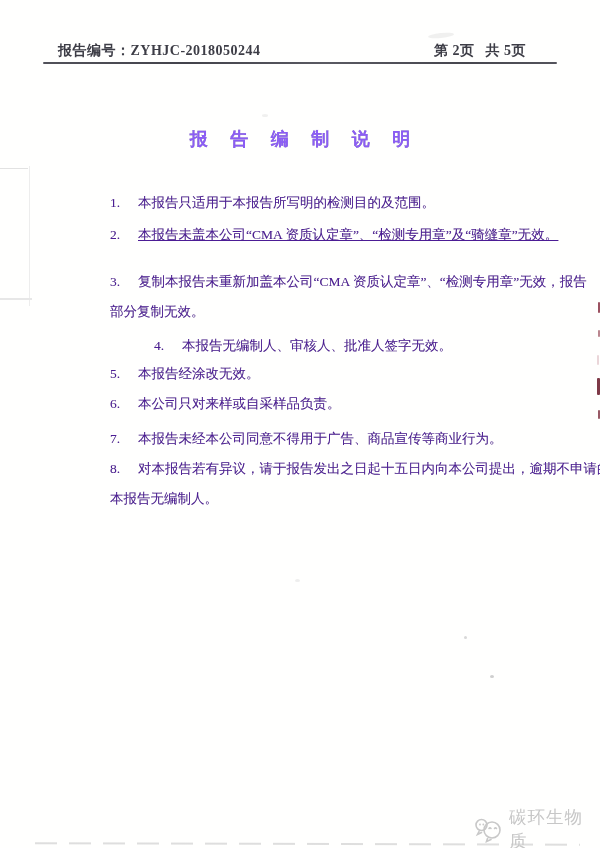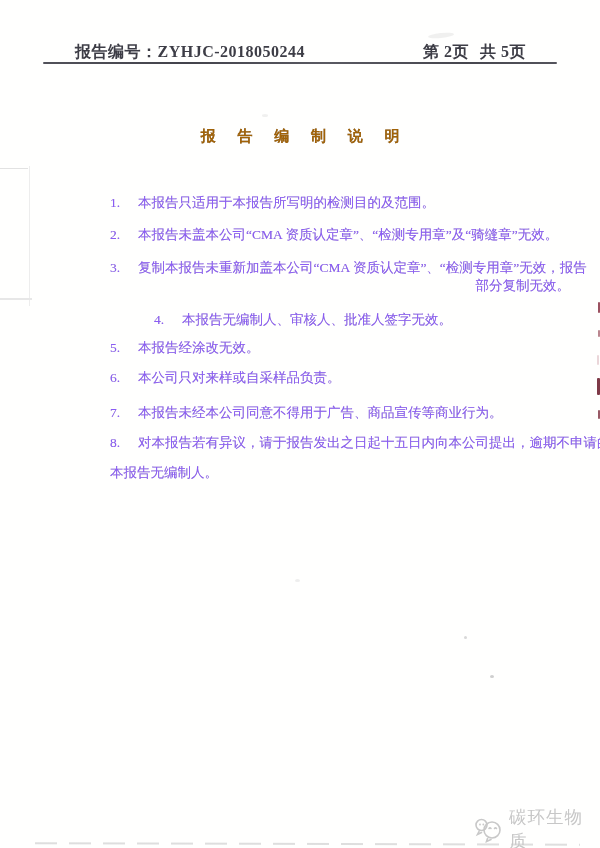--- a/index.html
+++ b/index.html
@@ -7,52 +7,52 @@
     position:relative;
     width:600px;height:848px;
     background:#fffffe;
     overflow:hidden;
     font-family:"Liberation Serif","DejaVu Serif",serif;
     color:#3a3a3a;
   }
 
   
   .header{
-    position:absolute;top:42px;left:75px;right:74px;
+    position:absolute;top:42px;left:58px;right:74px;
     display:flex;justify-content:space-between;align-items:baseline;
-    font-size:16px;font-weight:bold;letter-spacing:.5px;color:#3d3d46;
+    font-size:14px;font-weight:bold;letter-spacing:.5px;color:#3d3d46;
   }
   .pageinfo .total{margin-left:11px;}
   .rule{
     position:absolute;top:62px;left:43px;width:514px;height:2px;
     background:linear-gradient(90deg,#52525a 0%,#43434b 28%,#5a5a62 55%,#46464e 82%,#54545c 100%);
     border-radius:1px;
   }
 
   
   .title{
     position:absolute;top:127px;left:0;width:100%;
     text-align:center;
-    font-size:15px;font-weight:bold;color:#a16207;
+    font-size:18px;font-weight:bold;color:#8b5cf6;
     letter-spacing:9px;text-indent:9px;
     text-shadow:0 0 .5px rgba(40,40,50,.45);
   }
 
   
   .notes{
     position:absolute;top:194px;left:110px;right:30px;
-    font-size:13.5px;line-height:18px;color:#8b5cf6;
+    font-size:13.5px;line-height:18px;color:#4c1d95;
     text-shadow:0 0 .4px rgba(40,40,50,.3);
   }
   .nline{white-space:nowrap;}
   .nnum{display:inline-block;width:28px;}
   .nline:nth-child(1){margin-bottom:14px;}
-  .nline:nth-child(2){margin-bottom:15px;}
-  .nline:nth-child(3){margin-bottom:0;}
-  .nline:nth-child(4){margin-bottom:16px;text-align:right;}
+  .nline:nth-child(2){margin-bottom:29px;text-decoration:underline;}
+  .nline:nth-child(3){margin-bottom:12px;}
+  .nline:nth-child(4){margin-bottom:16px;}
   .nline:nth-child(5){margin-bottom:10px;margin-left:44px;}
   .nline:nth-child(6){margin-bottom:12px;}
   .nline:nth-child(7){margin-bottom:17px;}
   .nline:nth-child(8){margin-bottom:12px;margin-top:13px;}
   .nline:nth-child(9){margin-bottom:12px;}
 
   
   .watermark{
     position:absolute;top:805px;left:473px;
     display:flex;align-items:center;

